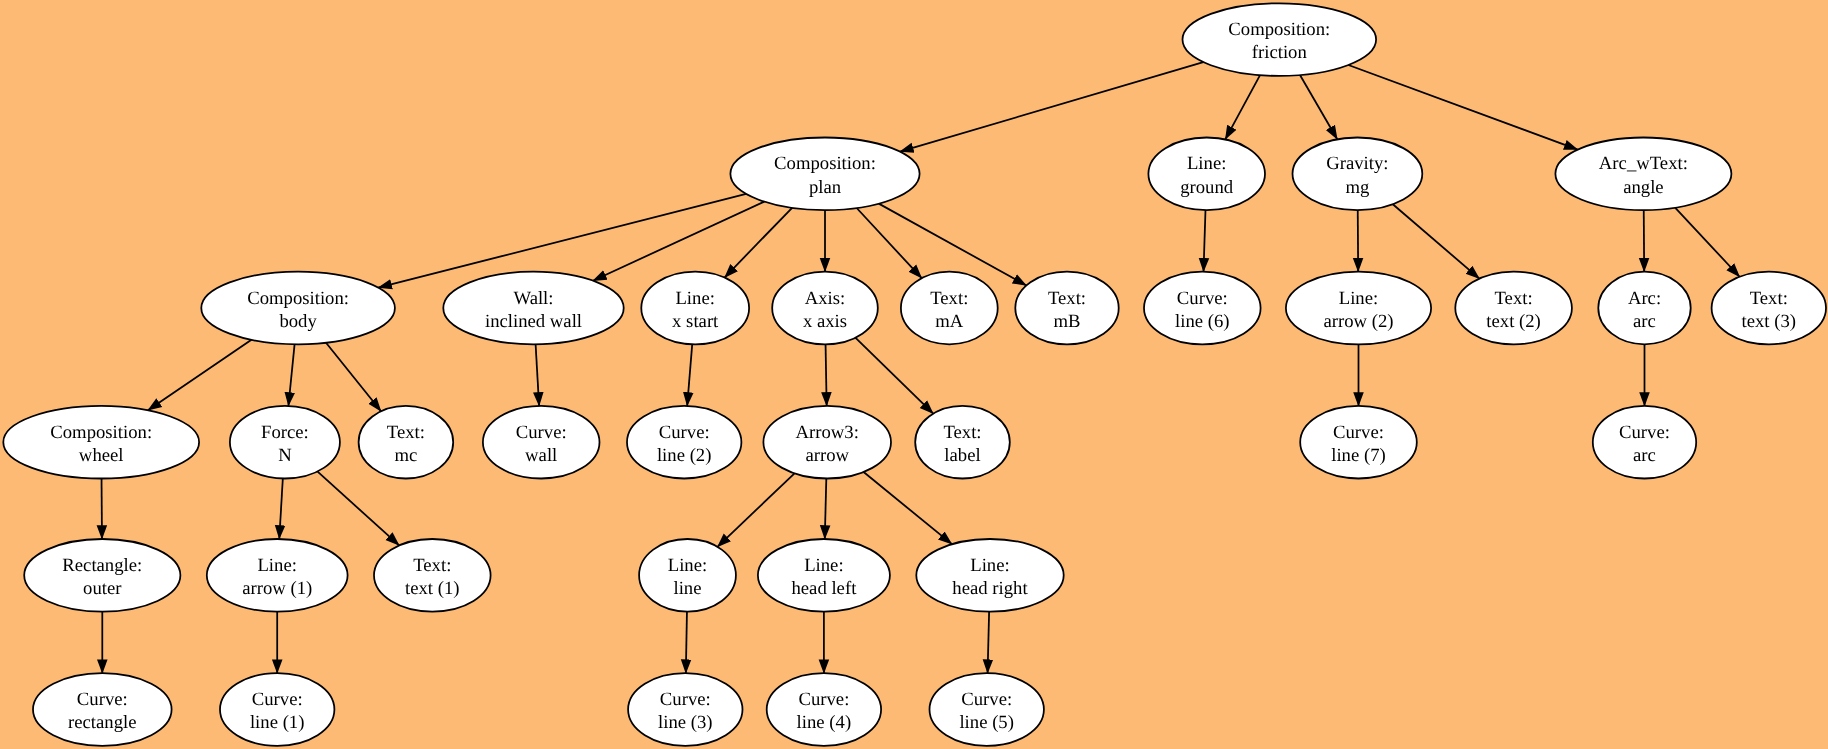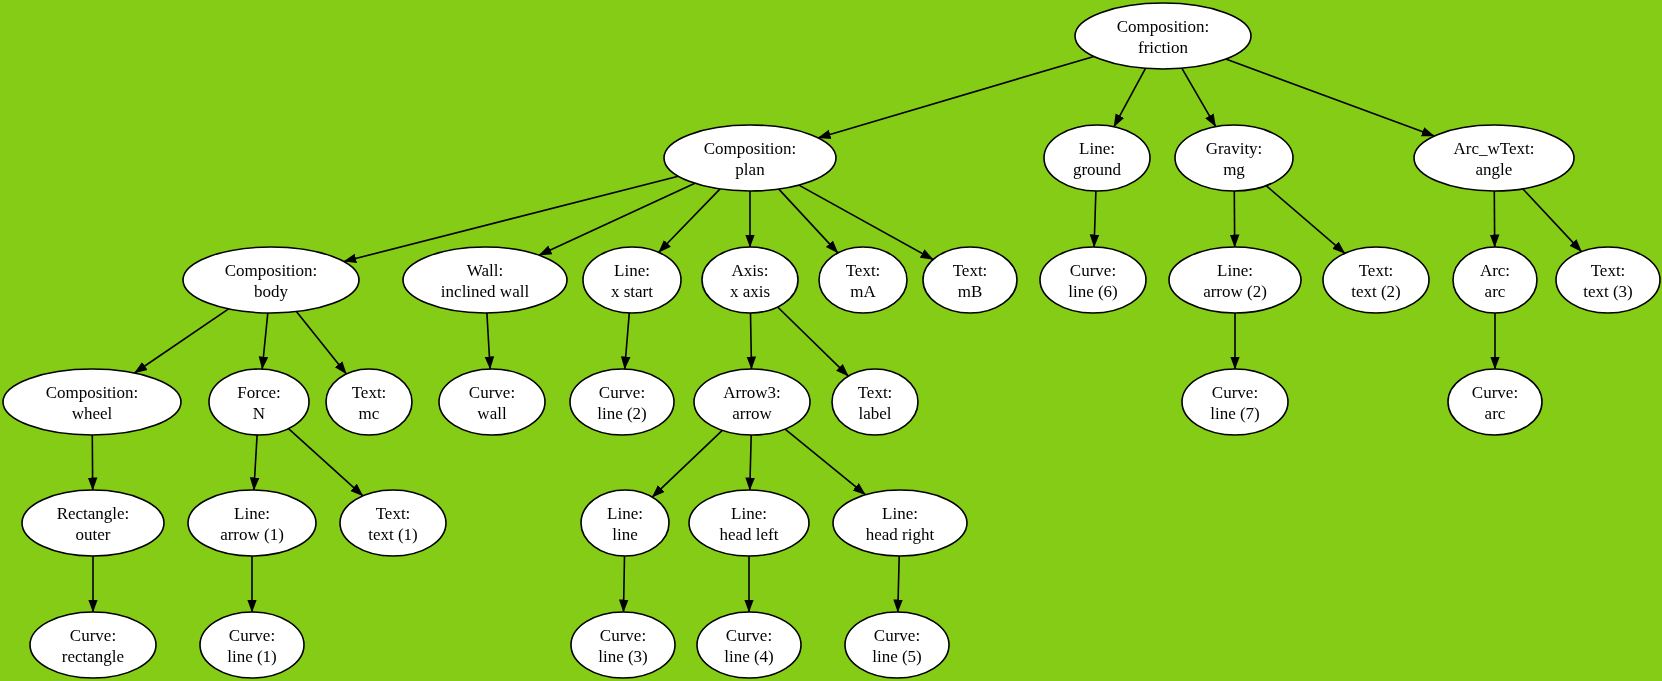--- a/index.html
+++ b/index.html
@@ -4,21 +4,21 @@
 <style>
   html, body {
     margin: 0;
     padding: 0;
     background: #ffffff;
   }
   .canvas-wrap {
     position: relative;
     width: 1662px;
     height: 681px;
-    background: #84cc16;
+    background: #fdba74;
     overflow: hidden;
   }
   svg text {
     font-family: "Liberation Serif", "DejaVu Serif", serif;
     font-size: 17px;
     fill: #000000;
     text-anchor: middle;
   }
   svg ellipse {
     fill: #ffffff;

